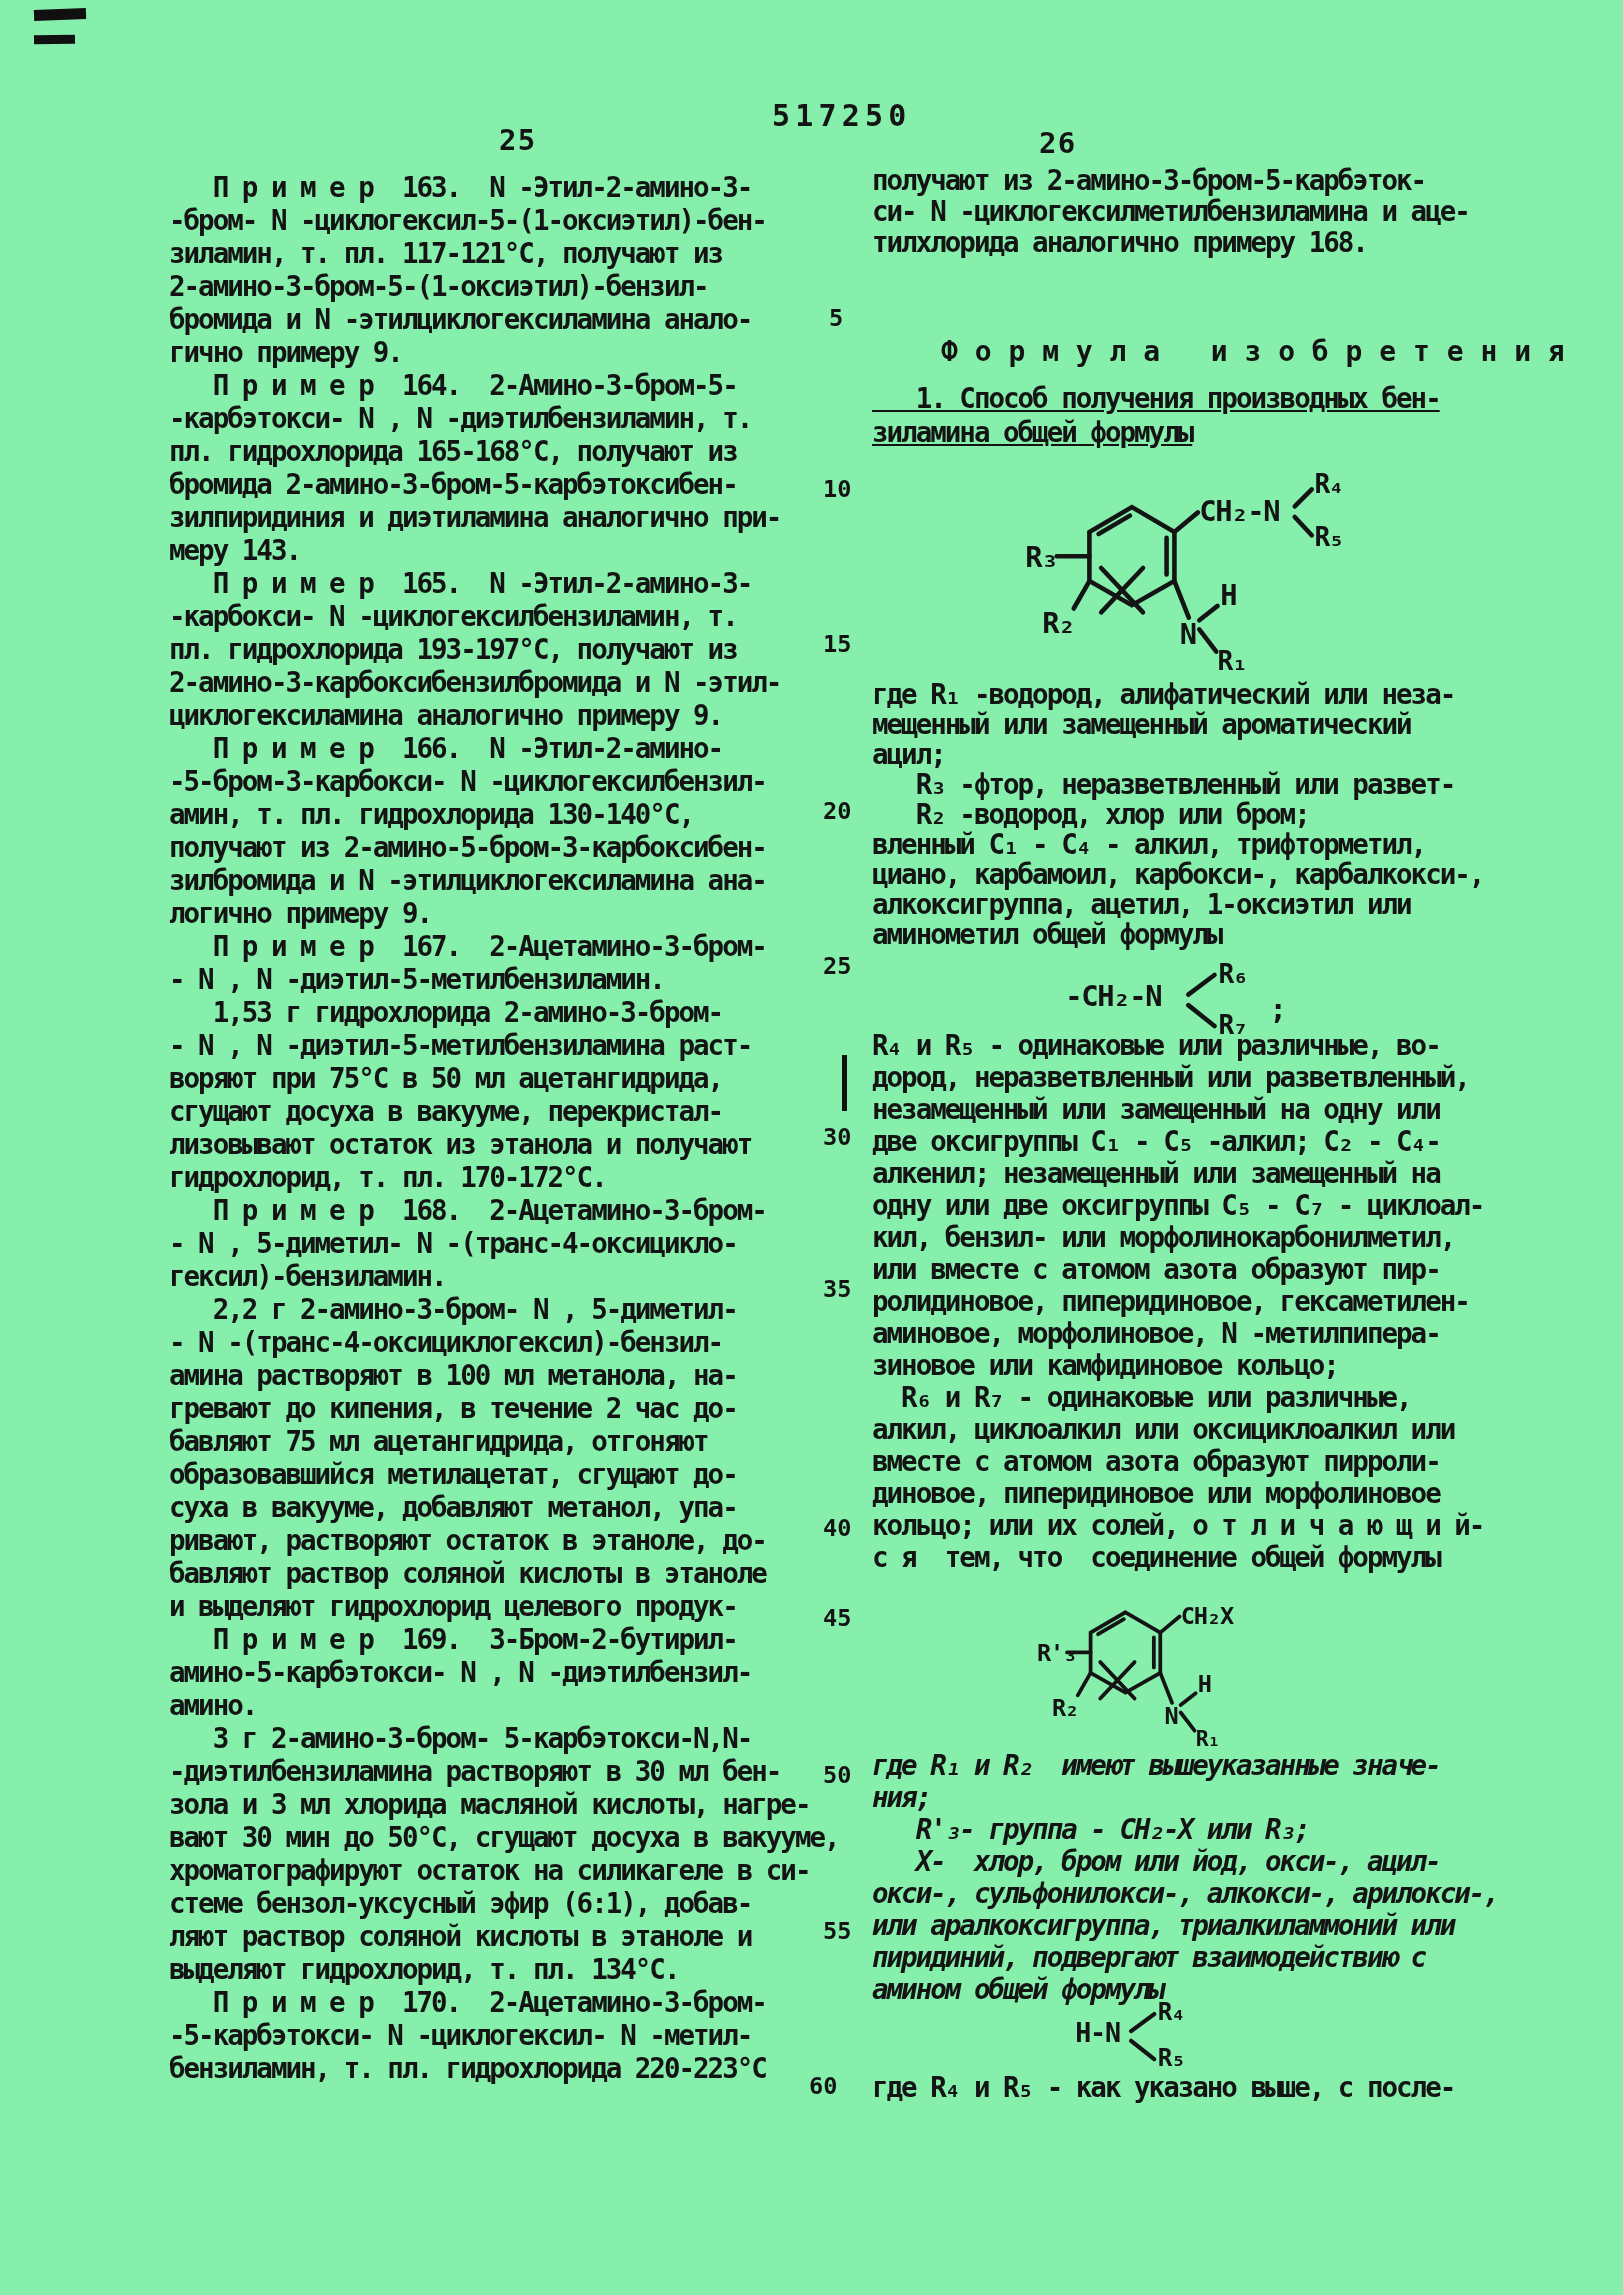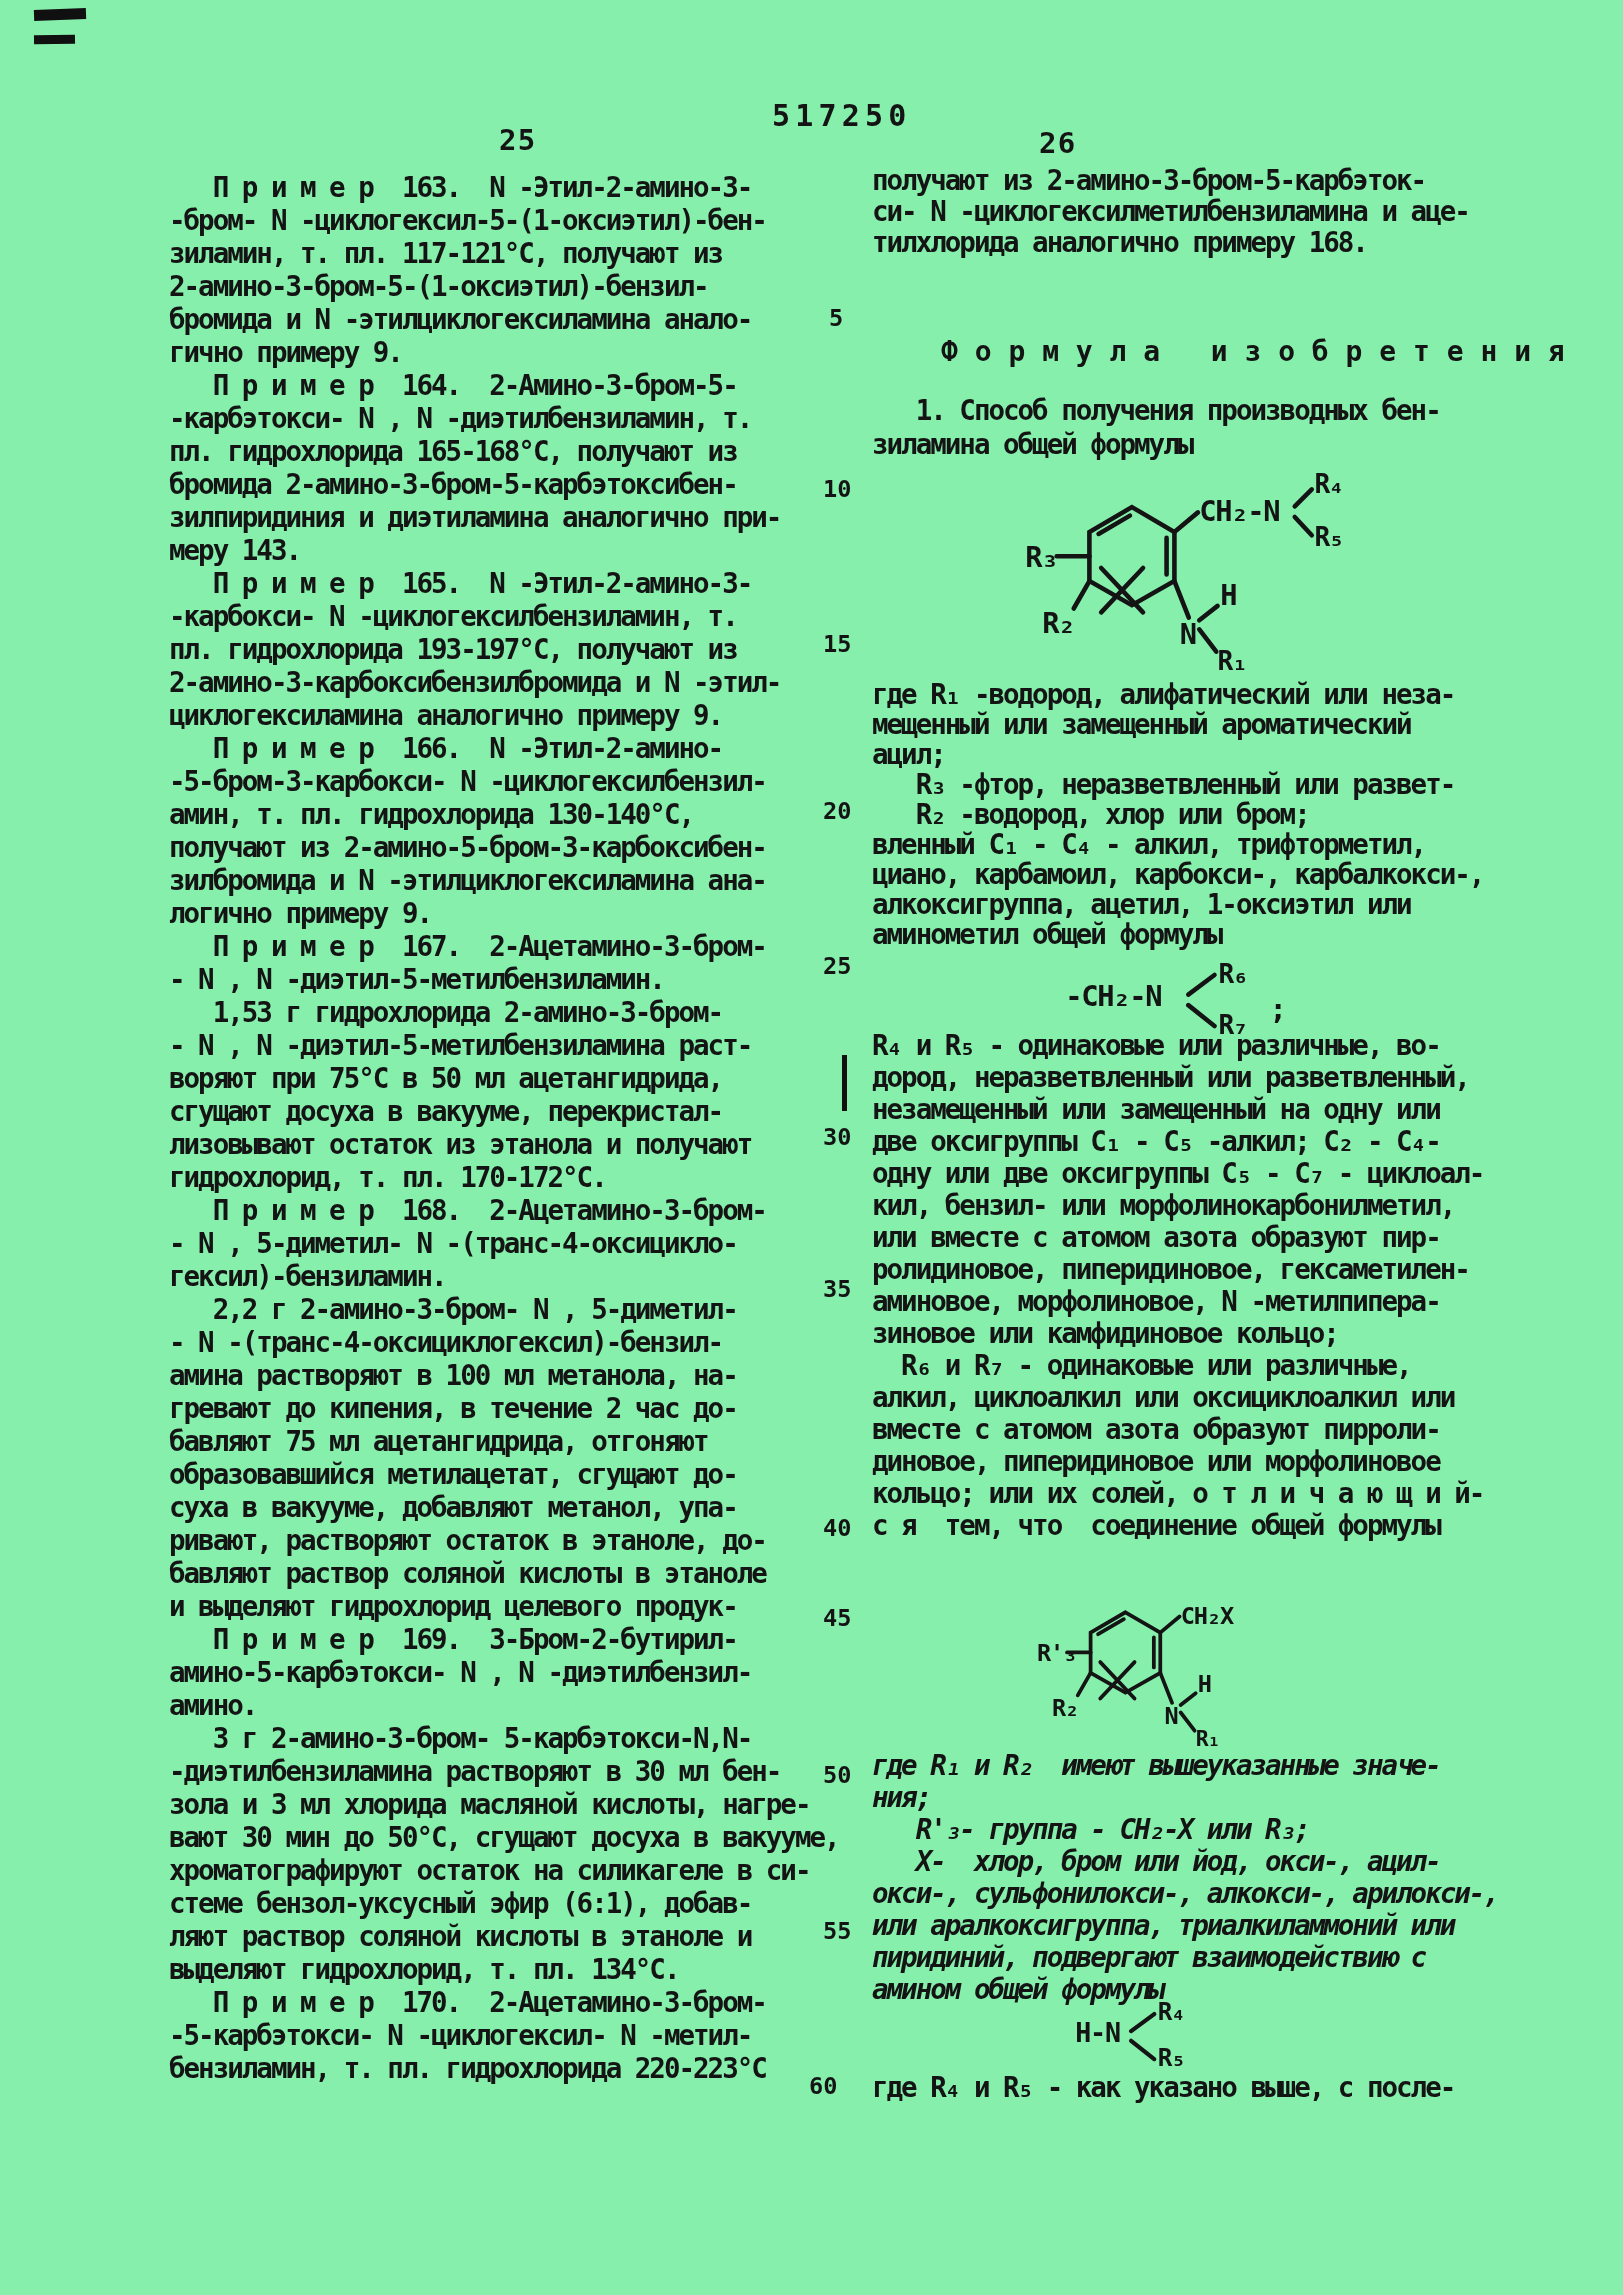--- a/index.html
+++ b/index.html
@@ -126,21 +126,21 @@
     </div>
 
   <div class="abs lh48" style="left:872px;top:165px;width:713px;">
       <div class="line">получают из 2-амино-3-бром-5-карбэток-</div>
       <div class="line">си- N -циклогексилметилбензиламина и аце-</div>
       <div class="line">тилхлорида аналогично примеру 168.</div>
     </div>
 
   <div class="abs heading" style="left:941px;top:335px;">Ф о р м у л а   и з о б р е т е н и я</div>
 
-  <div class="abs lh52" style="left:872px;top:393px;width:713px;">
+  <div class="abs lh52" style="left:872px;top:381px;width:713px;text-decoration:underline;">
       <div class="line">   1. Способ получения производных бен-</div>
       <div class="line">зиламина общей формулы</div>
     </div>
 
   <svg class="abs" style="left:1024px;top:458px;" width="327" height="216" viewBox="0 0 500 330">
     <polygon points="165,75 230,113 230,188 165,225 100,188 100,113"></polygon>
     <line x1="114" y1="116" x2="162" y2="88"></line>
     <line x1="218" y1="122" x2="218" y2="178"></line>
     <line x1="118" y1="168" x2="182" y2="236"></line>
     <line x1="182" y1="168" x2="118" y2="236"></line>
@@ -181,20 +181,21 @@
     <text x="242" y="56" font-size="40">R₆</text>
     <text x="242" y="134" font-size="40">R₇</text>
     <text x="320" y="112" font-size="44">;</text>
   </svg>
 
   <div class="abs lh49" style="left:872px;top:1029px;width:713px;">
       <div class="line">R₄ и R₅ - одинаковые или различные, во-</div>
       <div class="line">дород, неразветвленный или разветвленный,</div>
       <div class="line">незамещенный или замещенный на одну или</div>
       <div class="line">две оксигруппы C₁ - C₅ -алкил; C₂ - C₄-</div>
+      <div class="line">алкенил; незамещенный или замещенный на</div>
       <div class="line">одну или две оксигруппы C₅ - C₇ - циклоал-</div>
       <div class="line">кил, бензил- или морфолинокарбонилметил,</div>
       <div class="line">или вместе с атомом азота образуют пир-</div>
       <div class="line">ролидиновое, пиперидиновое, гексаметилен-</div>
       <div class="line">аминовое, морфолиновое, N -метилпипера-</div>
       <div class="line">зиновое или камфидиновое кольцо;</div>
       <div class="line">  R₆ и R₇ - одинаковые или различные,</div>
       <div class="line">алкил, циклоалкил или оксициклоалкил или</div>
       <div class="line">вместе с атомом азота образуют пирроли-</div>
       <div class="line">диновое, пиперидиновое или морфолиновое</div>

